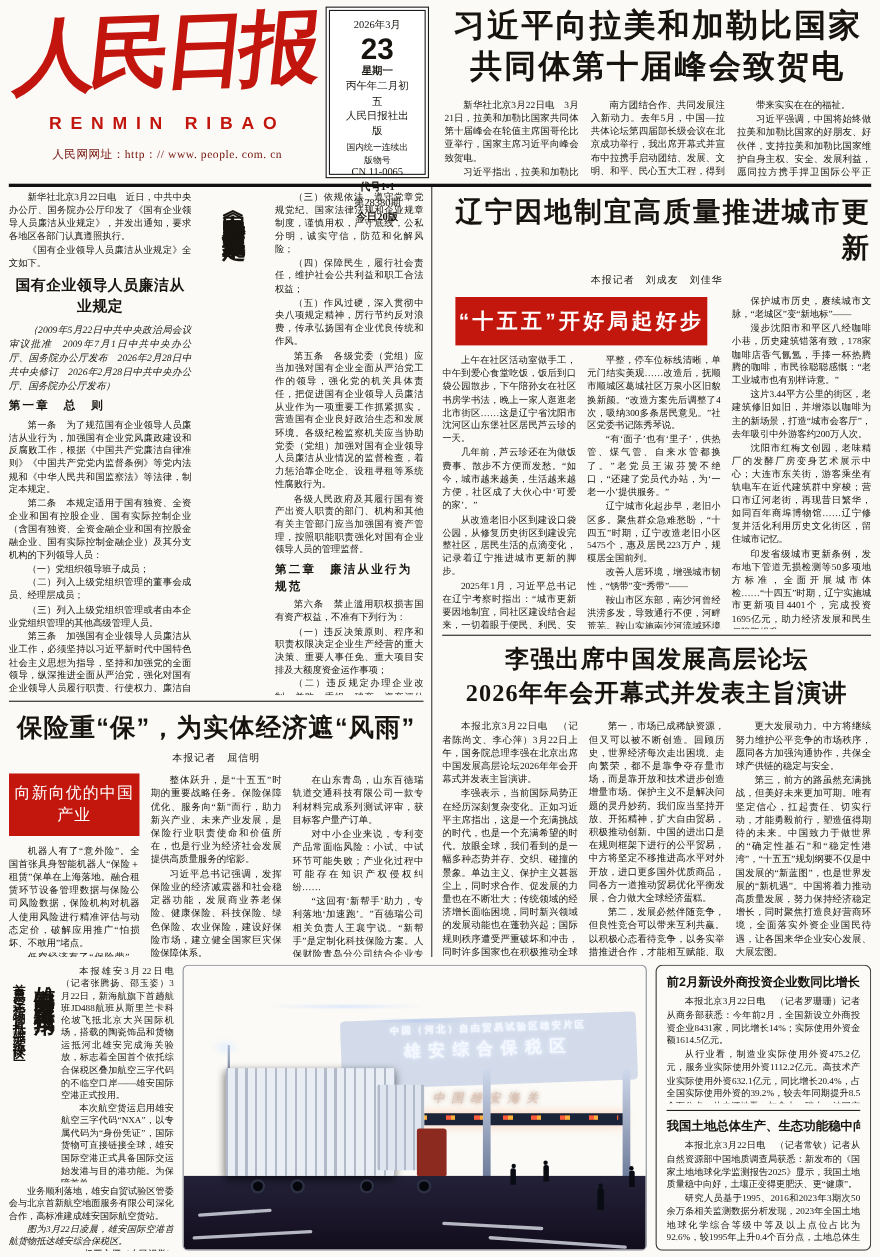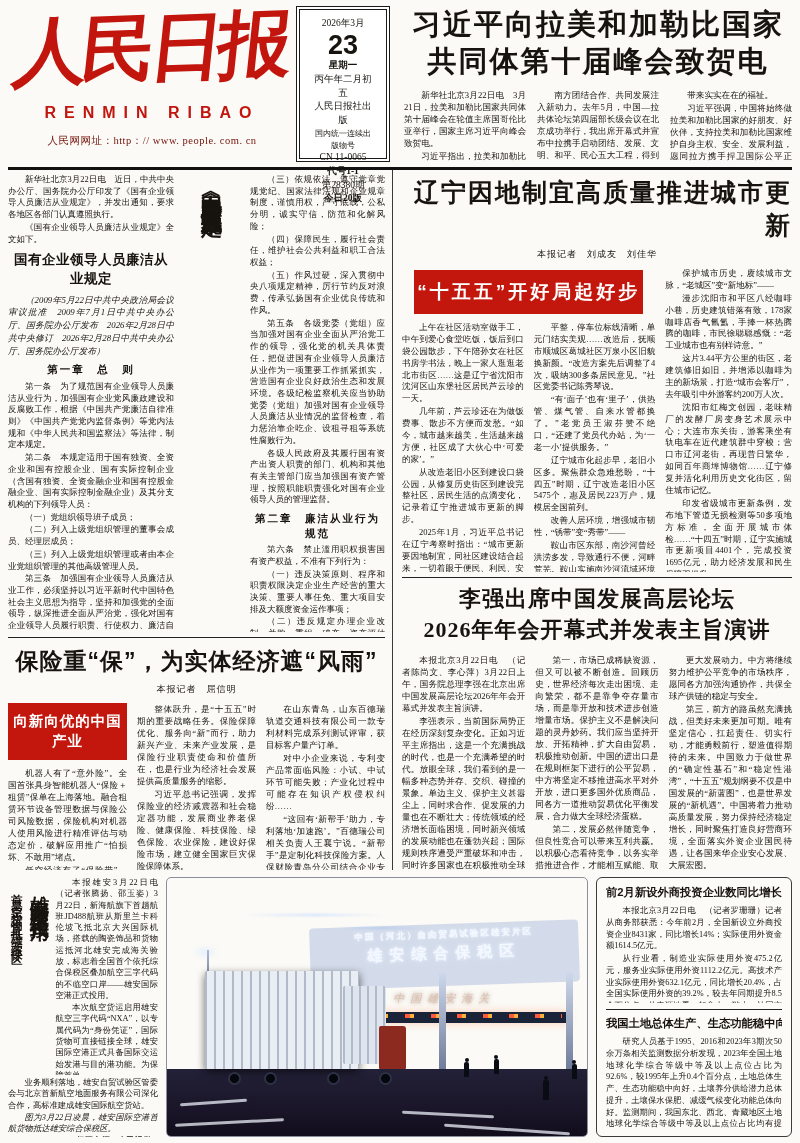--- a/index.html
+++ b/index.html
@@ -31,27 +31,27 @@
   .mid-right{flex:1;padding:4px 0 0 9px;display:flex;flex-direction:column}
   .hr1{border-top:1px solid #222;margin:5px 0 4px}
   
   .reg{display:flex;height:458px;overflow:hidden;gap:9px}
   .reg-c1{width:166px;font-size:8.5px;line-height:1.38;overflow:hidden}
   .reg-vh{width:58px;display:flex;justify-content:center;align-items:flex-start;padding-top:4px}
   .reg-vh span{writing-mode:vertical-rl;font-weight:900;font-size:21px;line-height:1;letter-spacing:1px}
   .reg-c2{flex:1;font-size:8.5px;line-height:1.38;overflow:hidden}
   .doc-title{font-weight:900;font-size:13.5px;text-align:center;margin:6px 0 5px;letter-spacing:.5px}
   .doc-date{font-style:italic;font-size:8.8px;line-height:1.45;text-indent:2em;text-align:justify;margin-bottom:4px}
-  .chapter{font-weight:900;text-align:center;font-size:10.5px;margin:5px 0 4px;letter-spacing:2px}
+  .chapter{font-weight:900;text-align:left;font-size:10.5px;margin:5px 0 4px;letter-spacing:2px}
   
   .ins{flex:1;overflow:hidden;display:flex;flex-direction:column}
   .ins-h{font-weight:900;font-size:23px;text-align:center;letter-spacing:1px;margin-top:4px}
   .byline{text-align:center;font-size:9px;margin:6px 0 7px;letter-spacing:1px}
   .ins-cols{display:flex;gap:10px;flex:1;overflow:hidden}
-  .tagbox{background:#c3170d;color:#fff;font-weight:700;font-size:14.5px;text-align:center;
+  .tagbox{background:#c3170d;color:#fff;font-weight:400;font-size:14.5px;text-align:center;
           padding:8px 2px;margin-bottom:7px;letter-spacing:1px}
   
   .ln{height:398px;overflow:hidden;display:flex;flex-direction:column}
   .ln-h{font-weight:900;font-size:25px;text-align:right;letter-spacing:2px;margin-top:2px}
   .ln-body{display:flex;gap:10px;flex:1;overflow:hidden}
   .ln-left{flex:2;display:flex;flex-direction:column;overflow:hidden}
   .banner{background:#c3170d;color:#fff;font-weight:900;font-size:19px;text-align:center;
           padding:9px 0;letter-spacing:3px;margin:2px 12px 8px}
   .ln-cols{display:flex;gap:10px;flex:1;overflow:hidden}
   .ln-c{flex:1;font-size:8.5px;line-height:1.4;overflow:hidden}
@@ -342,18 +342,19 @@
         <h3 class="rc-h1 sans">前2月新设外商投资企业数同比增长14%</h3>
         <div class="rc-body">
             <p>本报北京3月22日电　（记者罗珊珊）记者从商务部获悉：今年前2月，全国新设立外商投资企业8431家，同比增长14%；实际使用外资金额1614.5亿元。</p>
             <p>从行业看，制造业实际使用外资475.2亿元，服务业实际使用外资1112.2亿元。高技术产业实际使用外资632.1亿元，同比增长20.4%，占全国实际使用外资的39.2%，较去年同期提升8.5个百分点。从来源地看，加拿大、瑞士、法国实际对华投资分别增长210%、41.3%、3%（含通过自由港投资数据）。</p>
           </div>
       </article>
       <div class="rc-div"></div>
       <article class="land">
         <h3 class="rc-h2 sans">我国土地总体生产、生态功能稳中向好</h3>
         <div class="rc-body">
+            <p>本报北京3月22日电　（记者常钦）记者从自然资源部中国地质调查局获悉：新发布的《国家土地地球化学监测报告2025》显示，我国土地质量稳中向好，土壤正变得更肥沃、更“健康”。</p>
             <p>研究人员基于1995、2016和2023年3期次50余万条相关监测数据分析发现，2023年全国土地地球化学综合等级中等及以上点位占比为92.6%，较1995年上升0.4个百分点，土地总体生产、生态功能稳中向好，土壤养分供给潜力总体提升，土壤保水保肥、减缓气候变化功能总体向好。监测期间，我国东北、西北、青藏地区土地地球化学综合等级中等及以上点位占比均有提升；青藏地区有机碳含量中位值提高141.4%。</p>
           </div>
       </article>
     </div>
   </section>
 </div>
 
 </body></html>

